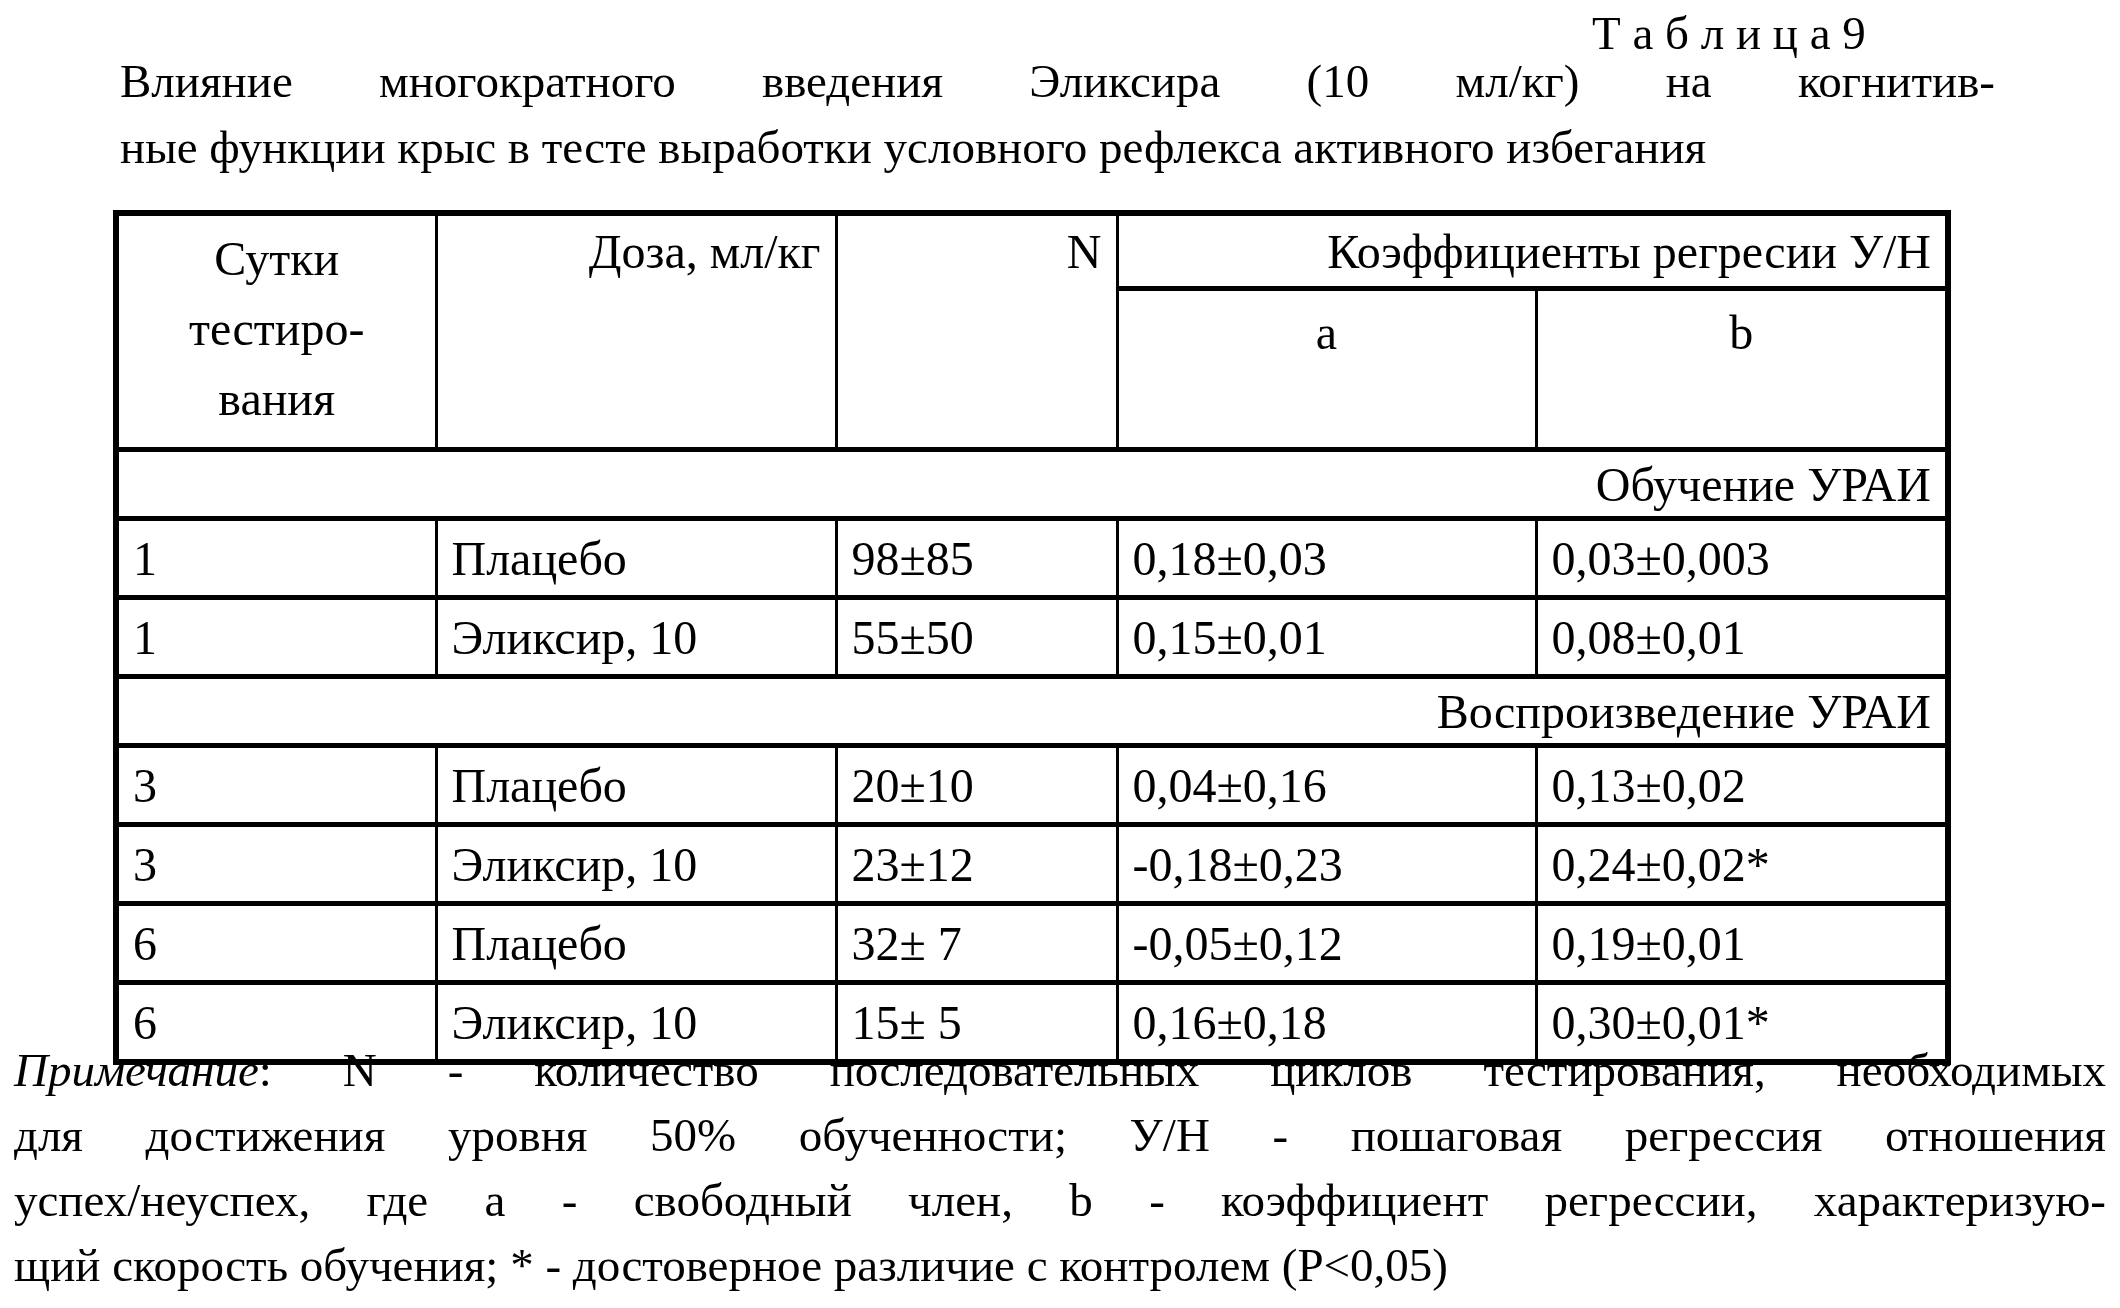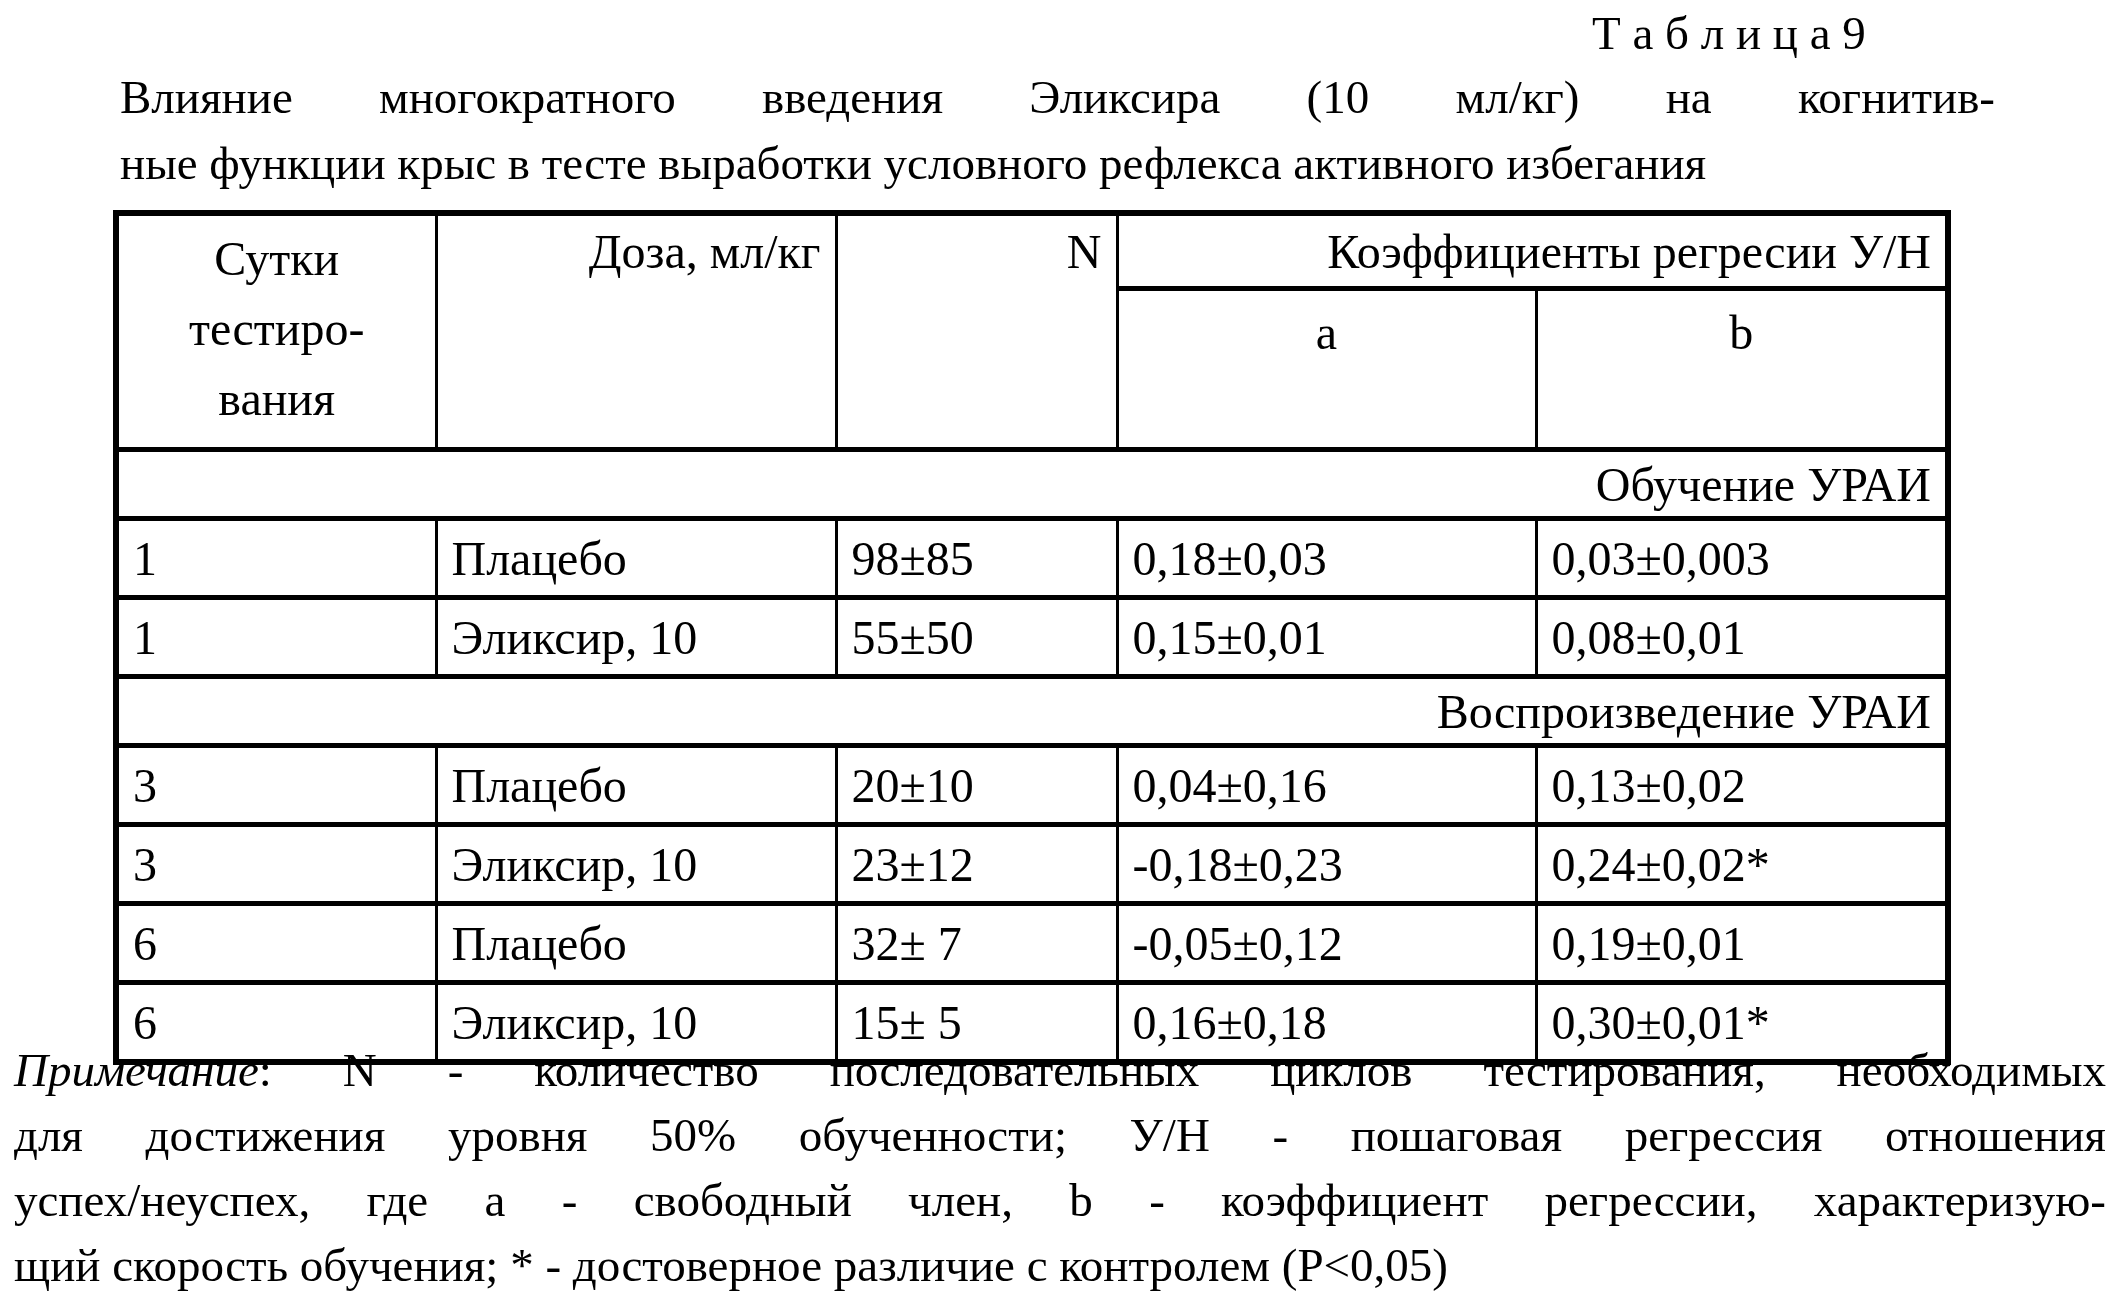--- a/index.html
+++ b/index.html
@@ -19,21 +19,21 @@
   }
   .table-number {
     position: absolute;
     top: 6px;
     left: 1592px;
     font-size: 47px;
     white-space: pre;
   }
   .caption {
     position: absolute;
-    top: 64px;
+    top: 48px;
     left: 120px;
     width: 1905px;
   }
   .caption-line {
     font-size: 47px;
     line-height: 66px;
     white-space: nowrap;
   }
   .caption-line.just {
     text-align: justify;

